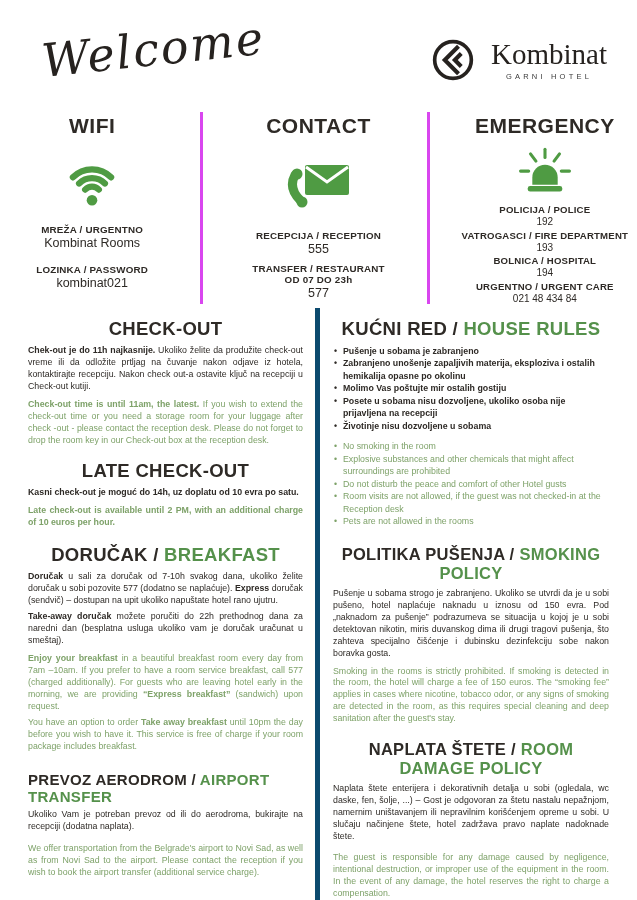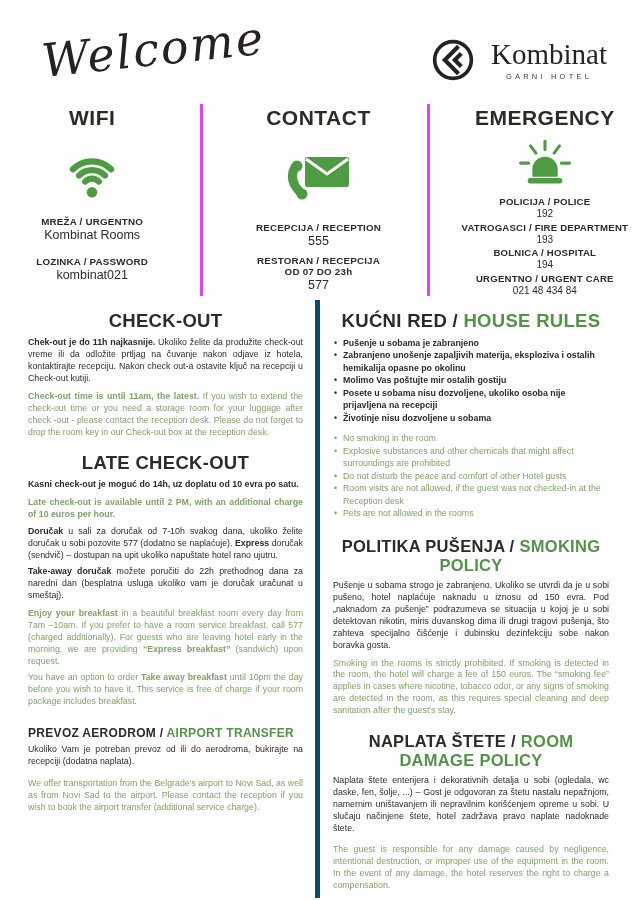--- a/index.html
+++ b/index.html
@@ -18,42 +18,42 @@
     font-family:"DejaVu Serif", serif; font-style:italic; font-size:46px; font-weight:400;
     transform:rotate(-6deg); transform-origin:left center; margin-top:8px; color:#26221f;
     letter-spacing:2px;
   }
   .logo { display:flex; align-items:center; gap:16px; margin-top:12px; }
   .logo-text { text-align:center; }
   .logo-name { font-family:"Liberation Serif", serif; font-size:29px; line-height:1; color:#26221f; }
   .logo-sub { font-size:7.5px; letter-spacing:3.2px; margin-top:3px; color:#3a3a3a; }
 
   
-  .info-row { display:flex; margin-top:12px; height:192px;gap:16px; }
+  .info-row { display:flex; margin-top:20px; height:192px;gap:16px; }
   .info-col { flex:1; text-align:center; padding:2px 8px 6px; }
   .info-col + .info-col { border-left:3px solid #d946ef;padding-left:31px; }
   .info-title { font-size:21px; font-weight:700; letter-spacing:.5px; }
   .icon-wrap { display:flex; justify-content:center; align-items:center; }
   .wifi-wrap { height:86px; }
   .contact-wrap { height:92px; }
   .siren-wrap { height:64px; margin-top:2px; }
   .info-label { font-size:9.8px; font-weight:700; letter-spacing:.2px; }
   .info-value { font-size:12.5px; margin-top:1px; }
   .gap14 { height:14px; }
   .em-entry { margin-bottom:2px; }
   .em-entry .info-label { font-size:9.6px; }
   .em-entry .info-value { font-size:10px; line-height:1.15; }
 
   
   .body { display:flex; padding:4px 28px 0 28px; }
   .col-left  { width:292px; padding-right:12px; border-right:5px solid #0c4a6e; }
   .col-right { flex:1; padding-left:13px; }
   .sec-title { text-align:center; font-size:18.5px; font-weight:700; letter-spacing:.3px; margin:10px 0 5px; }
   .sec-title.md { font-size:16.5px;text-align:center; }
-  .sec-title.sm { font-size:12px; text-align:left; margin:14px 0 4px; }
+  .sec-title.sm { font-size:15px; text-align:left; margin:14px 0 4px; }
   .p { font-size:8.8px; line-height:1.36; text-align:justify; margin:4px 0 6px; }
   .p.sr { color:#2e2a26; }
   .p.en { color:#7ea269; }
   ul.rules { list-style:none; margin:5px 0 8px; }
   ul.rules li { position:relative; padding-left:10px; font-size:8.8px; line-height:1.42; text-align:left; }
   ul.rules li::before { content:"\2022"; position:absolute; left:1px; top:0; }
   ul.rules.sr li { color:#2e2a26; font-weight:700; }
   ul.rules.en li { color:#7ea269; }
 
   
@@ -105,21 +105,21 @@
           <rect x="20" y="6" width="44" height="30" rx="2" fill="#4f9b43"></rect>
           <polyline points="21,8 42,23 63,8" fill="none" stroke="#ffffff" stroke-width="3"></polyline>
           <path d="M10,16 q-7,13 5,25" fill="none" stroke="#4f9b43" stroke-width="9" stroke-linecap="round"></path>
           <circle cx="12" cy="15" r="5.5" fill="#4f9b43"></circle>
           <circle cx="17" cy="43" r="5.5" fill="#4f9b43"></circle>
         </svg>
       </div>
       <div class="info-label">RECEPCIJA / RECEPTION</div>
       <div class="info-value">555</div>
       <div style="height:7px"></div>
-      <div class="info-label">RESTORAN / RECEPCIJA</div>
+      <div class="info-label">TRANSFER / RESTAURANT</div>
       <div class="info-label">OD 07 DO 23h</div>
       <div class="info-value">577</div>
     </div>
 
     <div class="info-col">
       <div class="info-title">EMERGENCY</div>
       <div class="icon-wrap siren-wrap">
         <svg width="58" height="52" viewBox="0 0 64 56">
           <line x1="32" y1="3" x2="32" y2="12" stroke="#4f9b43" stroke-width="3.4" stroke-linecap="round"></line>
           <line x1="16" y1="8" x2="22" y2="16" stroke="#4f9b43" stroke-width="3.4" stroke-linecap="round"></line>
@@ -153,20 +153,21 @@
 
     <div class="col-left">
       <h2 class="sec-title">CHECK-OUT</h2>
       <p class="p sr"><span class="b">Chek-out je do 11h najkasnije.</span><span> Ukoliko želite da produžite check-out vreme ili da odložite prtljag na čuvanje nakon odjave iz hotela, kontaktirajte recepciju. Nakon check out-a ostavite ključ na recepciji u Check-out kutiji.</span></p>
       <p class="p en"><span class="b">Check-out time is until 11am, the latest.</span><span> If you wish to extend the check-out time or you need a storage room for your luggage after check -out - please contact the reception desk. Please do not forget to drop the room key in our Check-out box at the reception desk.</span></p>
 
       <h2 class="sec-title" style="margin-top:13px">LATE CHECK-OUT</h2>
       <p class="p sr b">Kasni check-out je moguć do 14h, uz doplatu od 10 evra po satu.</p>
       <p class="p en b">Late check-out is available until 2 PM, with an additional charge of 10 euros per hour.</p>
 
+      <h2 class="sec-title" style="margin-top:16px"><span>DORUČAK /</span> <span class="green">BREAKFAST</span></h2>
       <p class="p sr"><span class="b">Doručak</span><span> u sali za doručak od 7-10h svakog dana, ukoliko želite doručak u sobi pozovite 577 (dodatno se naplaćuje). </span><span class="b">Express</span><span> doručak (sendvič) – dostupan na upit ukoliko napuštate hotel rano ujutru.</span></p>
       <p class="p sr" style="margin-top:-2px"><span class="b">Take-away doručak</span><span> možete poručiti do 22h prethodnog dana za naredni dan (besplatna usluga ukoliko vam je doručak uračunat u smeštaj).</span></p>
       <p class="p en"><span class="b">Enjoy your breakfast</span><span> in a beautiful breakfast room every day from 7am –10am. If you prefer to have a room service breakfast, call 577 (charged additionally). For guests who are leaving hotel early in the morning, we are providing </span><span class="b">“Express breakfast”</span><span> (sandwich) upon request.</span></p>
       <p class="p en" style="margin-top:-2px"><span>You have an option to order </span><span class="b">Take away breakfast</span><span> until 10pm the day before you wish to have it. This service is free of charge if your room package includes breakfast.</span></p>
 
       <h3 class="sec-title sm" style="margin-top:18px"><span>PREVOZ AERODROM /</span> <span class="green">AIRPORT TRANSFER</span></h3>
       <p class="p sr">Ukoliko Vam je potreban prevoz od ili do aerodroma, bukirajte na recepciji (dodatna naplata).</p>
       <p class="p en" style="margin-top:10px">We offer transportation from the Belgrade's airport to Novi Sad, as well as from Novi Sad to the airport. Please contact the reception if you wish to book the airport transfer (additional service charge).</p>
     </div>
 

